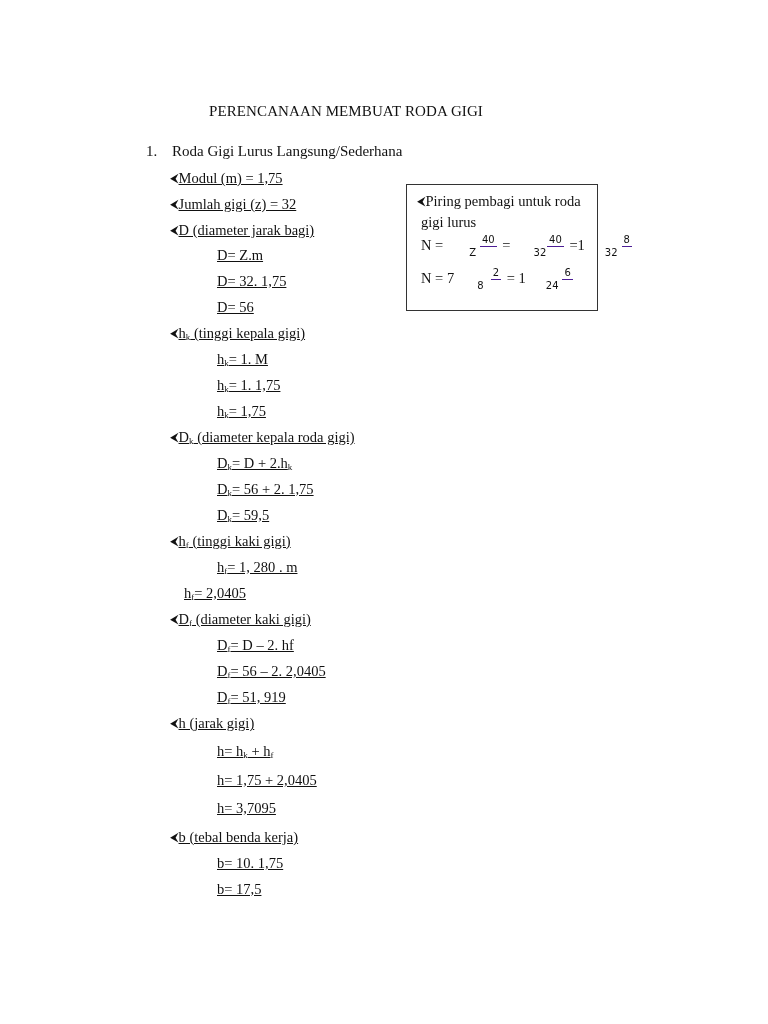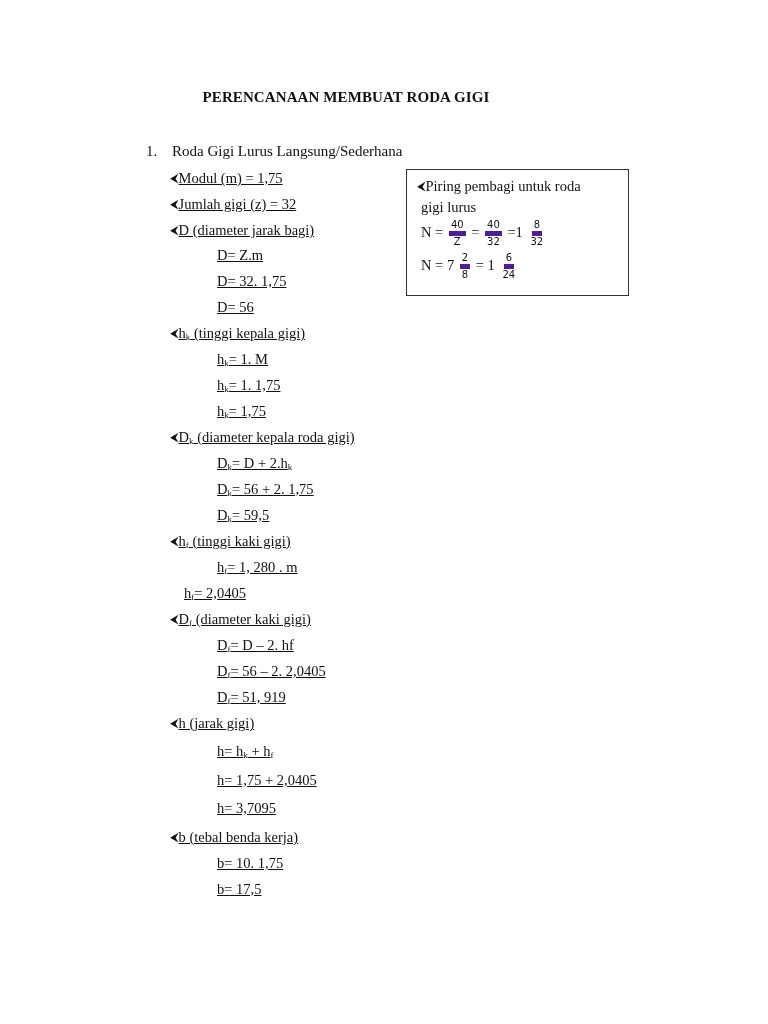--- a/index.html
+++ b/index.html
@@ -1,32 +1,32 @@
 <!DOCTYPE html>
 <html><head>
 <meta charset="utf-8">
 <style>
   html, body { margin:0; padding:0; background:#ffffff; }
   body { width:768px; height:1024px; position:relative; overflow:hidden;
          font-family:"Liberation Serif", "DejaVu Serif", serif; color:#111; }
-  .title { position:absolute; top:89px; left:0; width:692px; text-align:center;
-           font-weight:bold; font-size:15px; letter-spacing:0.1px; }
+  .title { position:absolute; top:103px; left:0; width:692px; text-align:center;
+           font-weight:normal; font-size:15px; letter-spacing:0.1px; }
   .heading { position:absolute; top:143px; left:146px; font-weight:normal; font-size:15px; }
   .heading .num { display:inline-block; width:26px; }
   .line { position:absolute; left:170px; font-size:14.5px; white-space:nowrap;text-decoration:underline; }
   .line.ind { left:193px;margin-left:24px; }
   .line.ind2 { left:184px; }
   .bullet { display:inline-block; font-size:12px; transform:translateY(-1px); }
   sub { font-size:9px; vertical-align:-2px; }
-  .box { position:absolute; left:406px; top:169px; width:223px; height:127px;
+  .box { position:absolute; left:406px; top:184px; width:192px; height:127px;
          border:1.5px solid #333; box-sizing:border-box; }
   .box .t { position:absolute; left:14px; font-size:14.5px; white-space:nowrap; }
   .frac { display:inline-flex; flex-direction:column; align-items:center;
           vertical-align:middle; font-family:"DejaVu Sans", sans-serif; font-size:10px; margin:0 2px; }
-  .frac .n { border-bottom:5px solid #4c1d95; padding:0 2px; line-height:12px; }
+  .frac .n { border-bottom:1px solid #4c1d95; padding:0 2px; line-height:12px;margin-left:31px; }
   .frac .d { line-height:12px; padding:0 2px; }
 </style>
 </head>
 <body>
 
 <div class="title">PERENCANAAN MEMBUAT RODA GIGI</div>
 
 <div class="heading">
   <span class="num">1.</span><span>Roda Gigi Lurus Langsung/Sederhana</span>
 </div>

